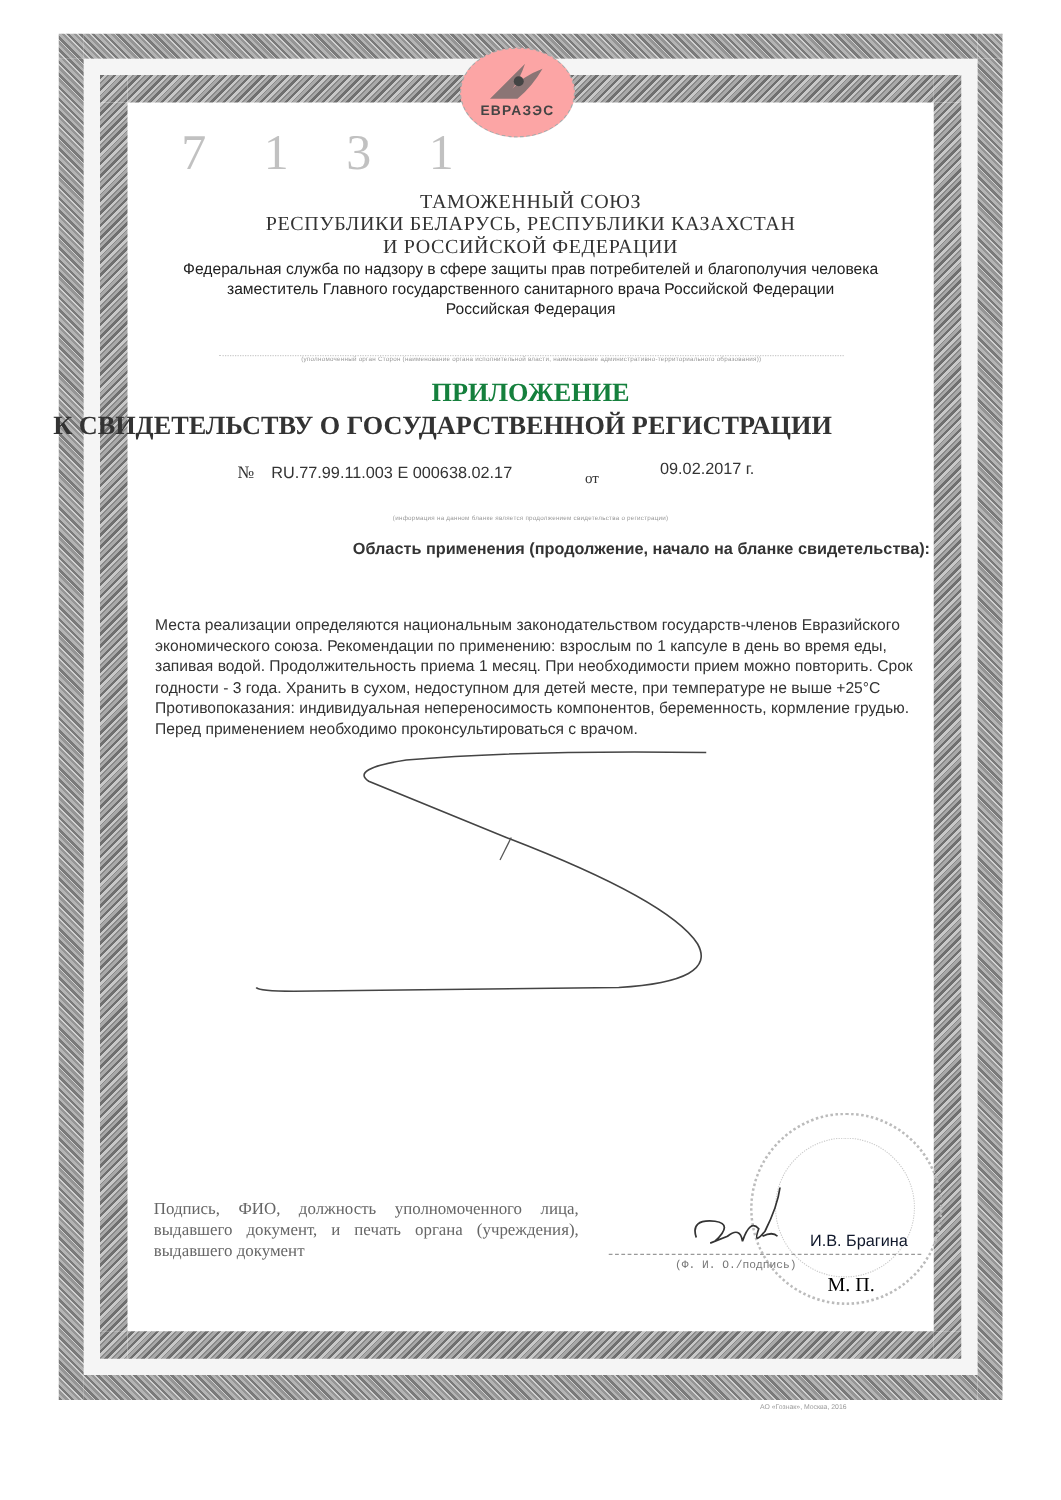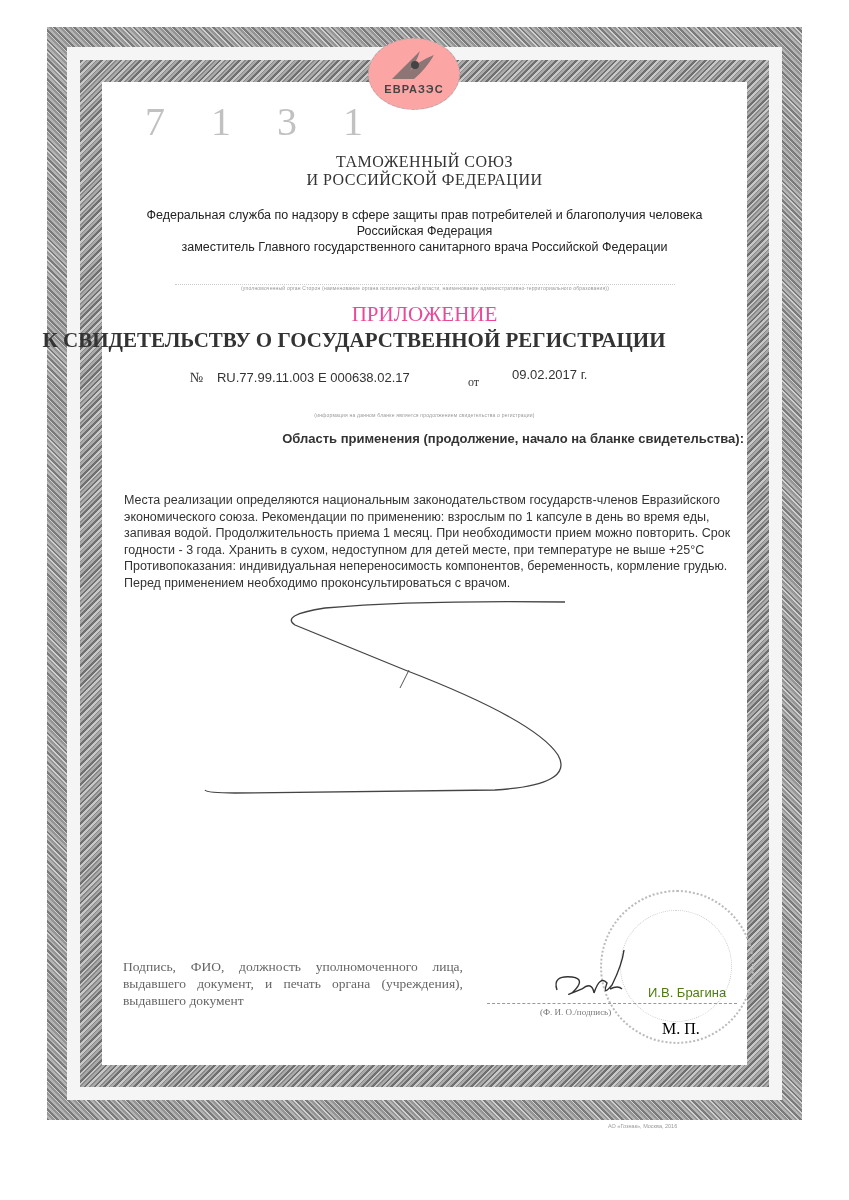--- a/index.html
+++ b/index.html
@@ -15,37 +15,37 @@
   .frame-gap { position:absolute; left:67px; top:47px; width:715px; height:1053px; border:13px solid #ececec; box-sizing:border-box; opacity:.55; }
   .logo { position:absolute; left:368px; top:38px; width:90px; height:70px; border-radius:50%; background:#fca5a5; border:1px dashed #aaa; text-align:center; }
   .logo svg { margin-top:6px; }
   .logo .lt { position:absolute; left:0; right:0; top:44px; font-size:11px; font-weight:bold; letter-spacing:1px; color:#444; }
   .serial { position:absolute; left:145px; top:98px; font-family:"Liberation Serif", serif; font-size:40px; letter-spacing:18px; color:#999; opacity:.6; }
   .center { position:absolute; left:0; width:849px; text-align:center; }
   .serif { font-family:"Liberation Serif", serif; }
   .h-union { top:153px; font-size:16px; line-height:18px; color:#333; letter-spacing:.5px; }
   .h-service { top:207px; font-size:12.5px; line-height:16px; color:#222; }
   .tiny { font-size:5px; color:#999; letter-spacing:.2px; }
-  .title1 { top:302px; font-size:21px; font-weight:normal; color:#ec4899; }
+  .title1 { top:302px; font-size:21px; font-weight:bold; color:#15803d; }
   .title2 { top:328px; font-size:21px; font-weight:bold; color:#333; left:0; width:708px; }
   .regline { position:absolute; top:370px; left:190px; font-size:13px; color:#333; }
   .regline .no { font-family:"Liberation Serif", serif; font-size:14px; margin-right:10px; }
   .regline .num { }
   .regline .ot { position:absolute; left:278px; top:5px; font-family:"Liberation Serif", serif; font-size:12px; }
-  .regline .date { position:absolute; left:322px; top:-3px; white-space:nowrap; }
+  .regline .date { position:absolute; left:338px; top:-3px; white-space:nowrap; }
   .body-wrap { position:absolute; left:124px; top:431px; width:620px; }
   .area-title { font-size:13px; font-weight:bold; color:#333; margin-bottom:2px;text-align:right; }
   .area-text { font-size:12.5px; line-height:16.5px; color:#333;margin-top:46px; }
   .sig-svg { position:absolute; left:195px; top:590px; }
   .bottom-left { position:absolute; left:123px; top:958px; width:340px; font-family:"Liberation Serif", serif; font-size:13.5px; line-height:17px; color:#666; text-align:justify; text-align-last:left; }
   .stamp { position:absolute; left:600px; top:890px; width:150px; height:150px; border-radius:50%; border:2px dotted #bbb; }
   .stamp2 { position:absolute; left:620px; top:910px; width:110px; height:110px; border-radius:50%; border:1px dotted #ccc; }
-  .name { position:absolute; left:648px; top:985px; font-size:13px; color:#4d7c0f; }
+  .name { position:absolute; left:648px; top:985px; font-size:13px; color:#0f172a; }
   .fio-line { position:absolute; left:487px; top:1003px; width:250px; border-top:1px dashed #999; }
-  .fio-cap { position:absolute; left:540px; top:1007px; font-family:Liberation Serif, serif; font-size:9px; color:#777; }
+  .fio-cap { position:absolute; left:540px; top:1007px; font-family:Liberation Mono, monospace; font-size:9px; color:#777; }
   .mp { position:absolute; left:662px; top:1020px; font-family:"Liberation Serif", serif; font-size:16px; color:#000000; }
   .footer { position:absolute; left:608px; top:1123px; font-size:5.5px; color:#999; }
 </style>
 </head>
 <body>
 
 <div class="frame-outer"></div>
 <div class="frame-gap"></div>
 <div class="frame-inner"></div>
 
@@ -54,27 +54,28 @@
     <path d="M8 34 Q22 20 36 6 Q32 18 26 26 Q34 16 50 10 Q42 24 30 34 Z" fill="#666" opacity=".75"></path>
     <circle cx="31" cy="20" r="4" fill="#444"></circle>
   </svg>
   <div class="lt">ЕВРАЗЭС</div>
 </div>
 
 <div class="serial">7 1 3 1</div>
 
 <div class="center serif h-union">
   <div>ТАМОЖЕННЫЙ СОЮЗ</div>
+  <div>РЕСПУБЛИКИ БЕЛАРУСЬ, РЕСПУБЛИКИ КАЗАХСТАН</div>
   <div>И РОССИЙСКОЙ ФЕДЕРАЦИИ</div>
 </div>
 
 <div class="center h-service">
   <div>Федеральная служба по надзору в сфере защиты прав потребителей и благополучия человека</div>
+  <div>заместитель Главного государственного санитарного врача Российской Федерации</div>
   <div>Российская Федерация</div>
-  <div>заместитель Главного государственного санитарного врача Российской Федерации</div>
 </div>
 
 <div class="center tiny" style="top:284px;border-top:1px dotted #ccc;left:175px;width:500px;padding-top:0;">(уполномоченный орган Сторон (наименование органа исполнительной власти, наименование административно-территориального образования))</div>
 
 <div class="center serif title1">ПРИЛОЖЕНИЕ</div>
 <div class="center serif title2">К СВИДЕТЕЛЬСТВУ О ГОСУДАРСТВЕННОЙ РЕГИСТРАЦИИ</div>
 
 <div class="regline">
   <span class="no">№</span>
   <span class="num">RU.77.99.11.003 Е 000638.02.17</span>

